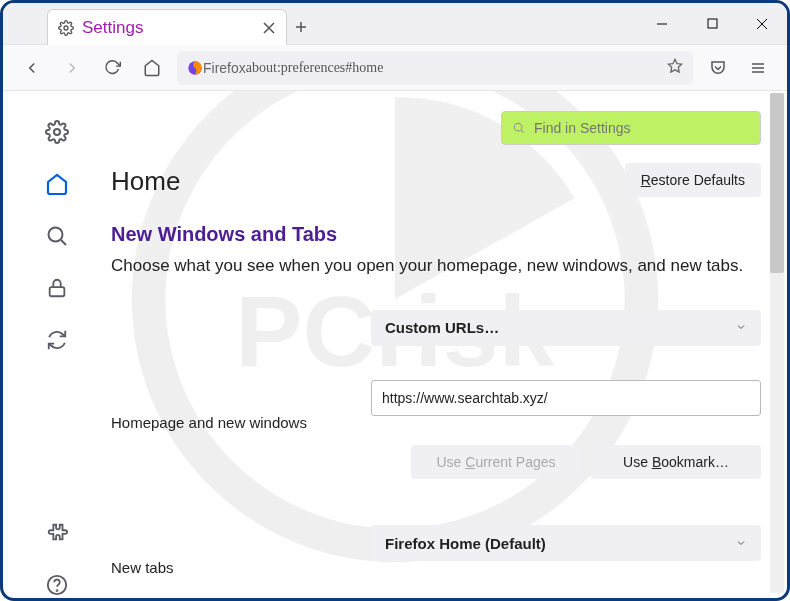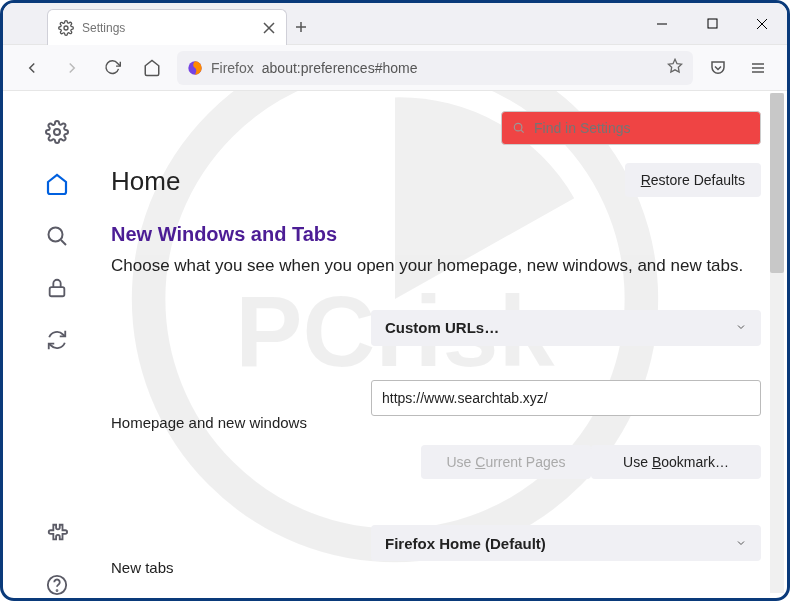--- a/index.html
+++ b/index.html
@@ -6,67 +6,67 @@
 body { width: 790px; height: 601px; background: #fff; overflow: hidden; position: relative; border: 3px solid #0a3a7a; border-radius: 14px; }
 
 
 .watermark { position:absolute; top:50%; left:50%; transform:translate(-50%,-50%); pointer-events:none; opacity:0.06; z-index:0; }
 .watermark svg { width:560px; height:560px; }
 
 
 .title-bar { height: 42px; display: flex; align-items: stretch; background: #f0f0f4; border-bottom: 1px solid #e6e6e6; position:relative; z-index:1; }
 .tab { display:flex; align-items:center; gap:8px; background:#fff; border:1px solid #d0d0d8; border-bottom:none; border-radius:6px 6px 0 0; margin:6px 0 0 44px; padding:0 10px; height:36px; width:240px; }
 .tab .favicon { width:16px; height:16px; }
-.tab .tab-title { font-size:12px; color:#737373; flex:1; }
+.tab .tab-title { font-size:17px; color:#a21caf; flex:1; }
 .tab .close { width:14px; height:14px; display:flex; align-items:center; justify-content:center; color:#555; }
 .newtab { width:28px; display:flex; align-items:center; justify-content:center; margin-top:6px; color:#555; }
 .window-controls { margin-left:auto; display:flex; }
 .wc-btn { width:50px; display:flex; align-items:center; justify-content:center; color:#222; }
 
 
 .nav-bar { height:46px; display:flex; align-items:center; gap:10px; padding:0 14px; background:#f9f9fb; border-bottom:1px solid #e6e6e6; position:relative; z-index:1; }
 .nav-btn { width:30px; height:30px; display:flex; align-items:center; justify-content:center; color:#555; border-radius:4px; }
 .nav-btn.disabled { color:#bbb; }
-.urlbar { flex:1; height:34px; background:#f0f0f4; border-radius:6px; display:flex; align-items:center; padding:0 10px; gap:8px; font-size:14px; }
+.urlbar { flex:1; height:34px; background:#f0f0f4; border-radius:6px; display:flex; align-items:center; padding:0 10px; font-size:14px; }
 .urlbar .ff-logo { width:16px; height:16px; }
 .urlbar .identity { color:#666; font-size:14px; }
-.urlbar .urltext { color:#555; font-size:14px; }
+.urlbar .urltext { color:#555; font-size:14px;font-family:Liberation Serif, serif; }
 .urlbar .star { margin-left:auto; color:#666; }
 .right-btn { width:30px; height:30px; display:flex; align-items:center; justify-content:center; color:#555; }
 
 
 .content-wrap { display:flex; height:calc(601px - 42px - 46px - 6px); position:relative; z-index:1; }
 .sidebar { width:108px; display:flex; flex-direction:column; align-items:center; padding-top:28px; gap:26px; }
 .sidebar .side-icon { width:26px; height:26px; color:#5b5b66; display:flex; align-items:center; justify-content:center; }
 .sidebar .side-icon.active { color:#0060df; }
 .sidebar .spacer { flex:1; }
 
 .main { flex:1; padding:20px 26px 0 0; overflow:hidden; }
 .search-row { display:flex; justify-content:flex-end; margin-bottom:18px; }
-.search-box { width:260px; height:34px; border:1px solid #ccc; border-radius:4px; display:flex; align-items:center; padding:0 10px; gap:8px; color:#888; background:#ef4444; }
+.search-box { width:260px; height:34px; border:1px solid #ccc; border-radius:4px; display:flex; align-items:center; padding:0 10px; gap:8px; color:#888; background:#bef264; }
 .search-box input { border:none; outline:none; flex:1; font-size:14px; color:#333; background:transparent; }
 
 .page-title { font-size:26px; font-weight:400; color:#222; }
 .title-row { display:flex; align-items:flex-end; justify-content:space-between; margin:10px 0 26px; }
 .btn { background:#f0f0f4; border:none; border-radius:4px; height:34px; padding:0 16px; font-size:14px; color:#222; cursor:pointer; }
 .btn.disabled { color:#aaa; }
 
 h2 { font-size:20px; font-weight:600; color:#4c1d95; margin-bottom:8px; }
 .desc { font-size:17px; color:#222; margin-bottom:26px; line-height:1.4; }
 
 .form-row { display:flex; align-items:center; margin-bottom:14px; }
 .form-label { width:260px; font-size:15px; color:#222;margin-top:48px; }
 .form-control { flex:1; }
 
 .select { width:100%; height:36px; background:#f0f0f4; border:none; border-radius:4px; display:flex; align-items:center; justify-content:space-between; padding:0 14px; font-size:15px; font-weight:600; color:#222; cursor:pointer; }
 .chev { color:#555; }
 
 .text-input { width:100%; height:36px; border:1px solid #bbb; border-radius:3px; padding:0 10px; font-size:14px; color:#222; outline:none; }
 
-.btn-row { display:flex; justify-content:flex-end; margin-bottom:18px; }
+.btn-row { display:flex; gap:10px; justify-content:flex-end; margin-bottom:18px; }
 .btn-row .btn { flex:1; max-width:170px; }
 
 .scrollbar { position:absolute; right:3px; top:90px; width:14px; height:500px; background:#f0f0f0; z-index:2; }
 .scrollbar .thumb { width:100%; height:180px; background:#c8c8c8; border-radius:2px; }
 
 .underline { text-decoration: underline; text-decoration-thickness:1px; }
 </style>
 </head>
 <body>
 

